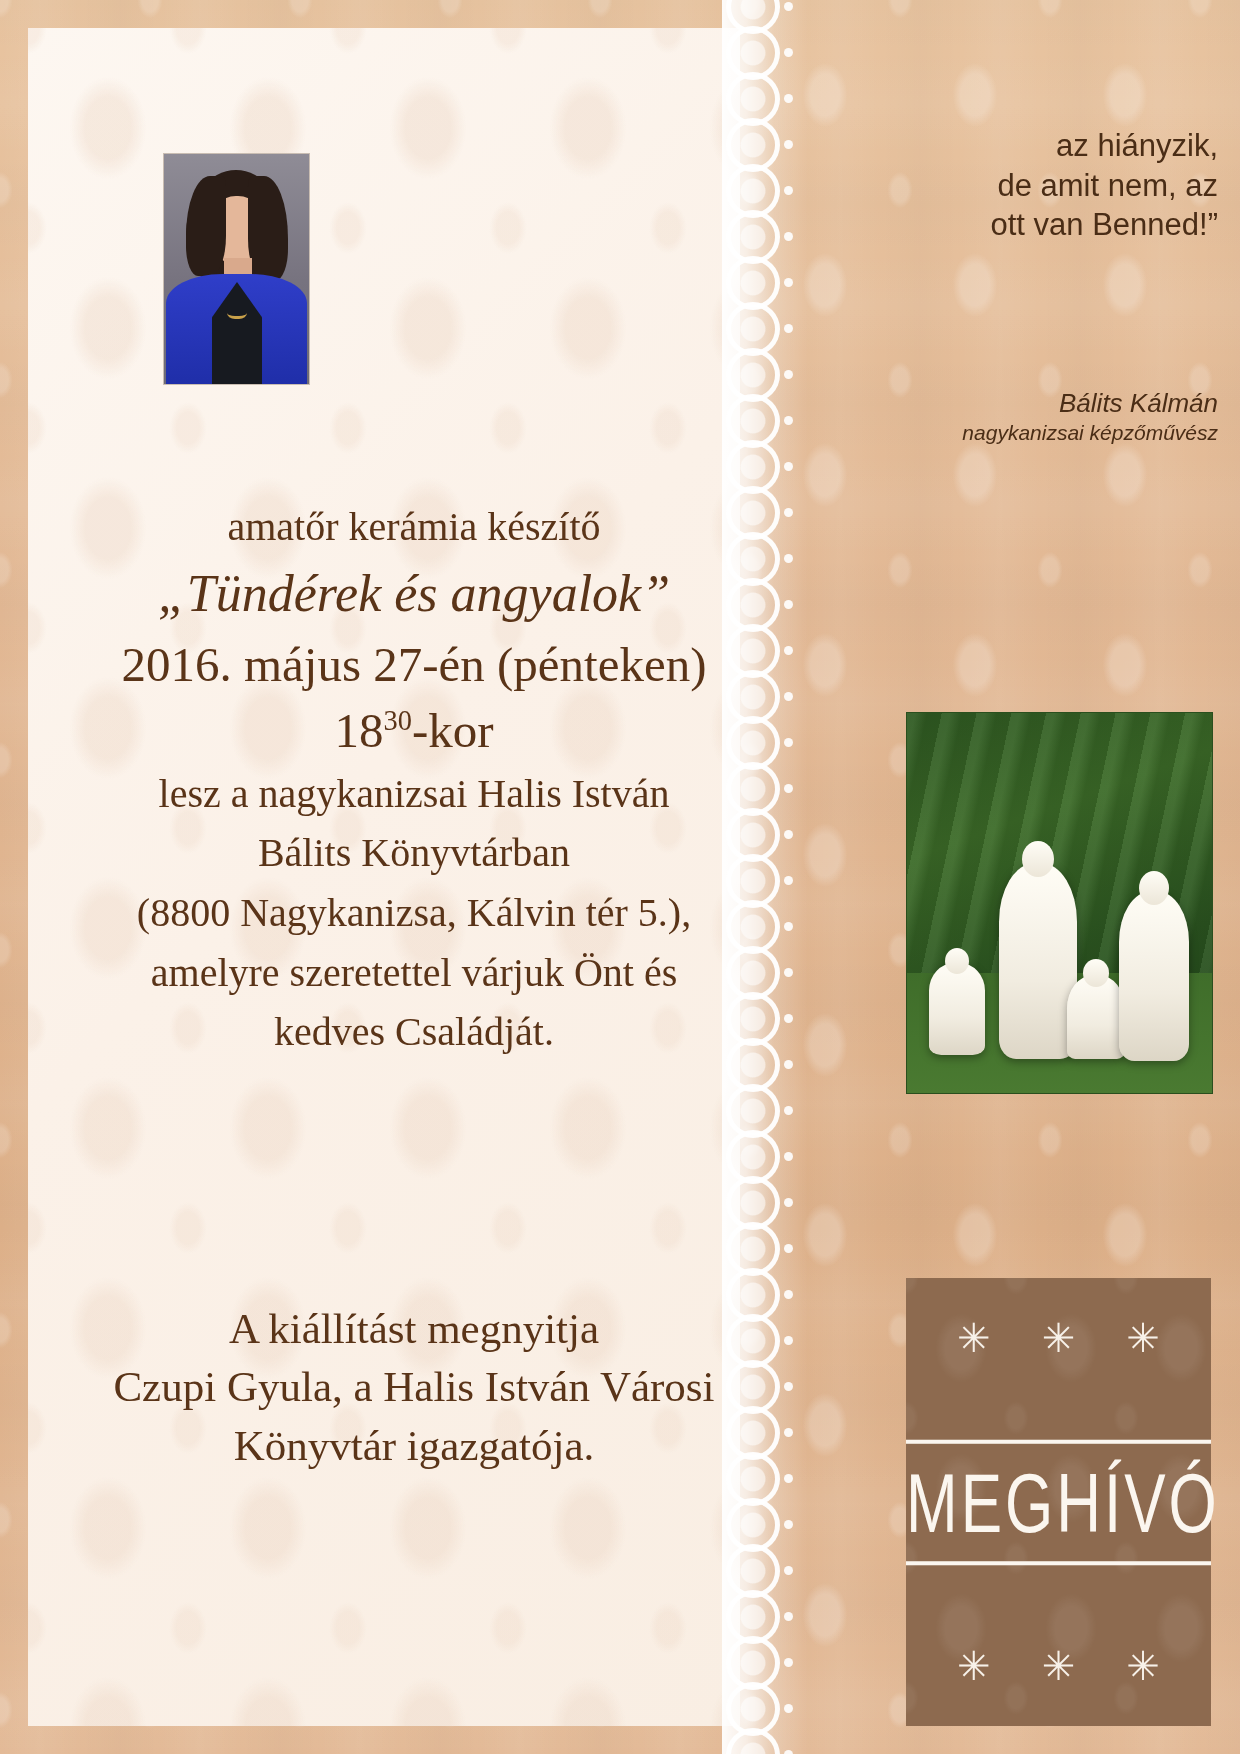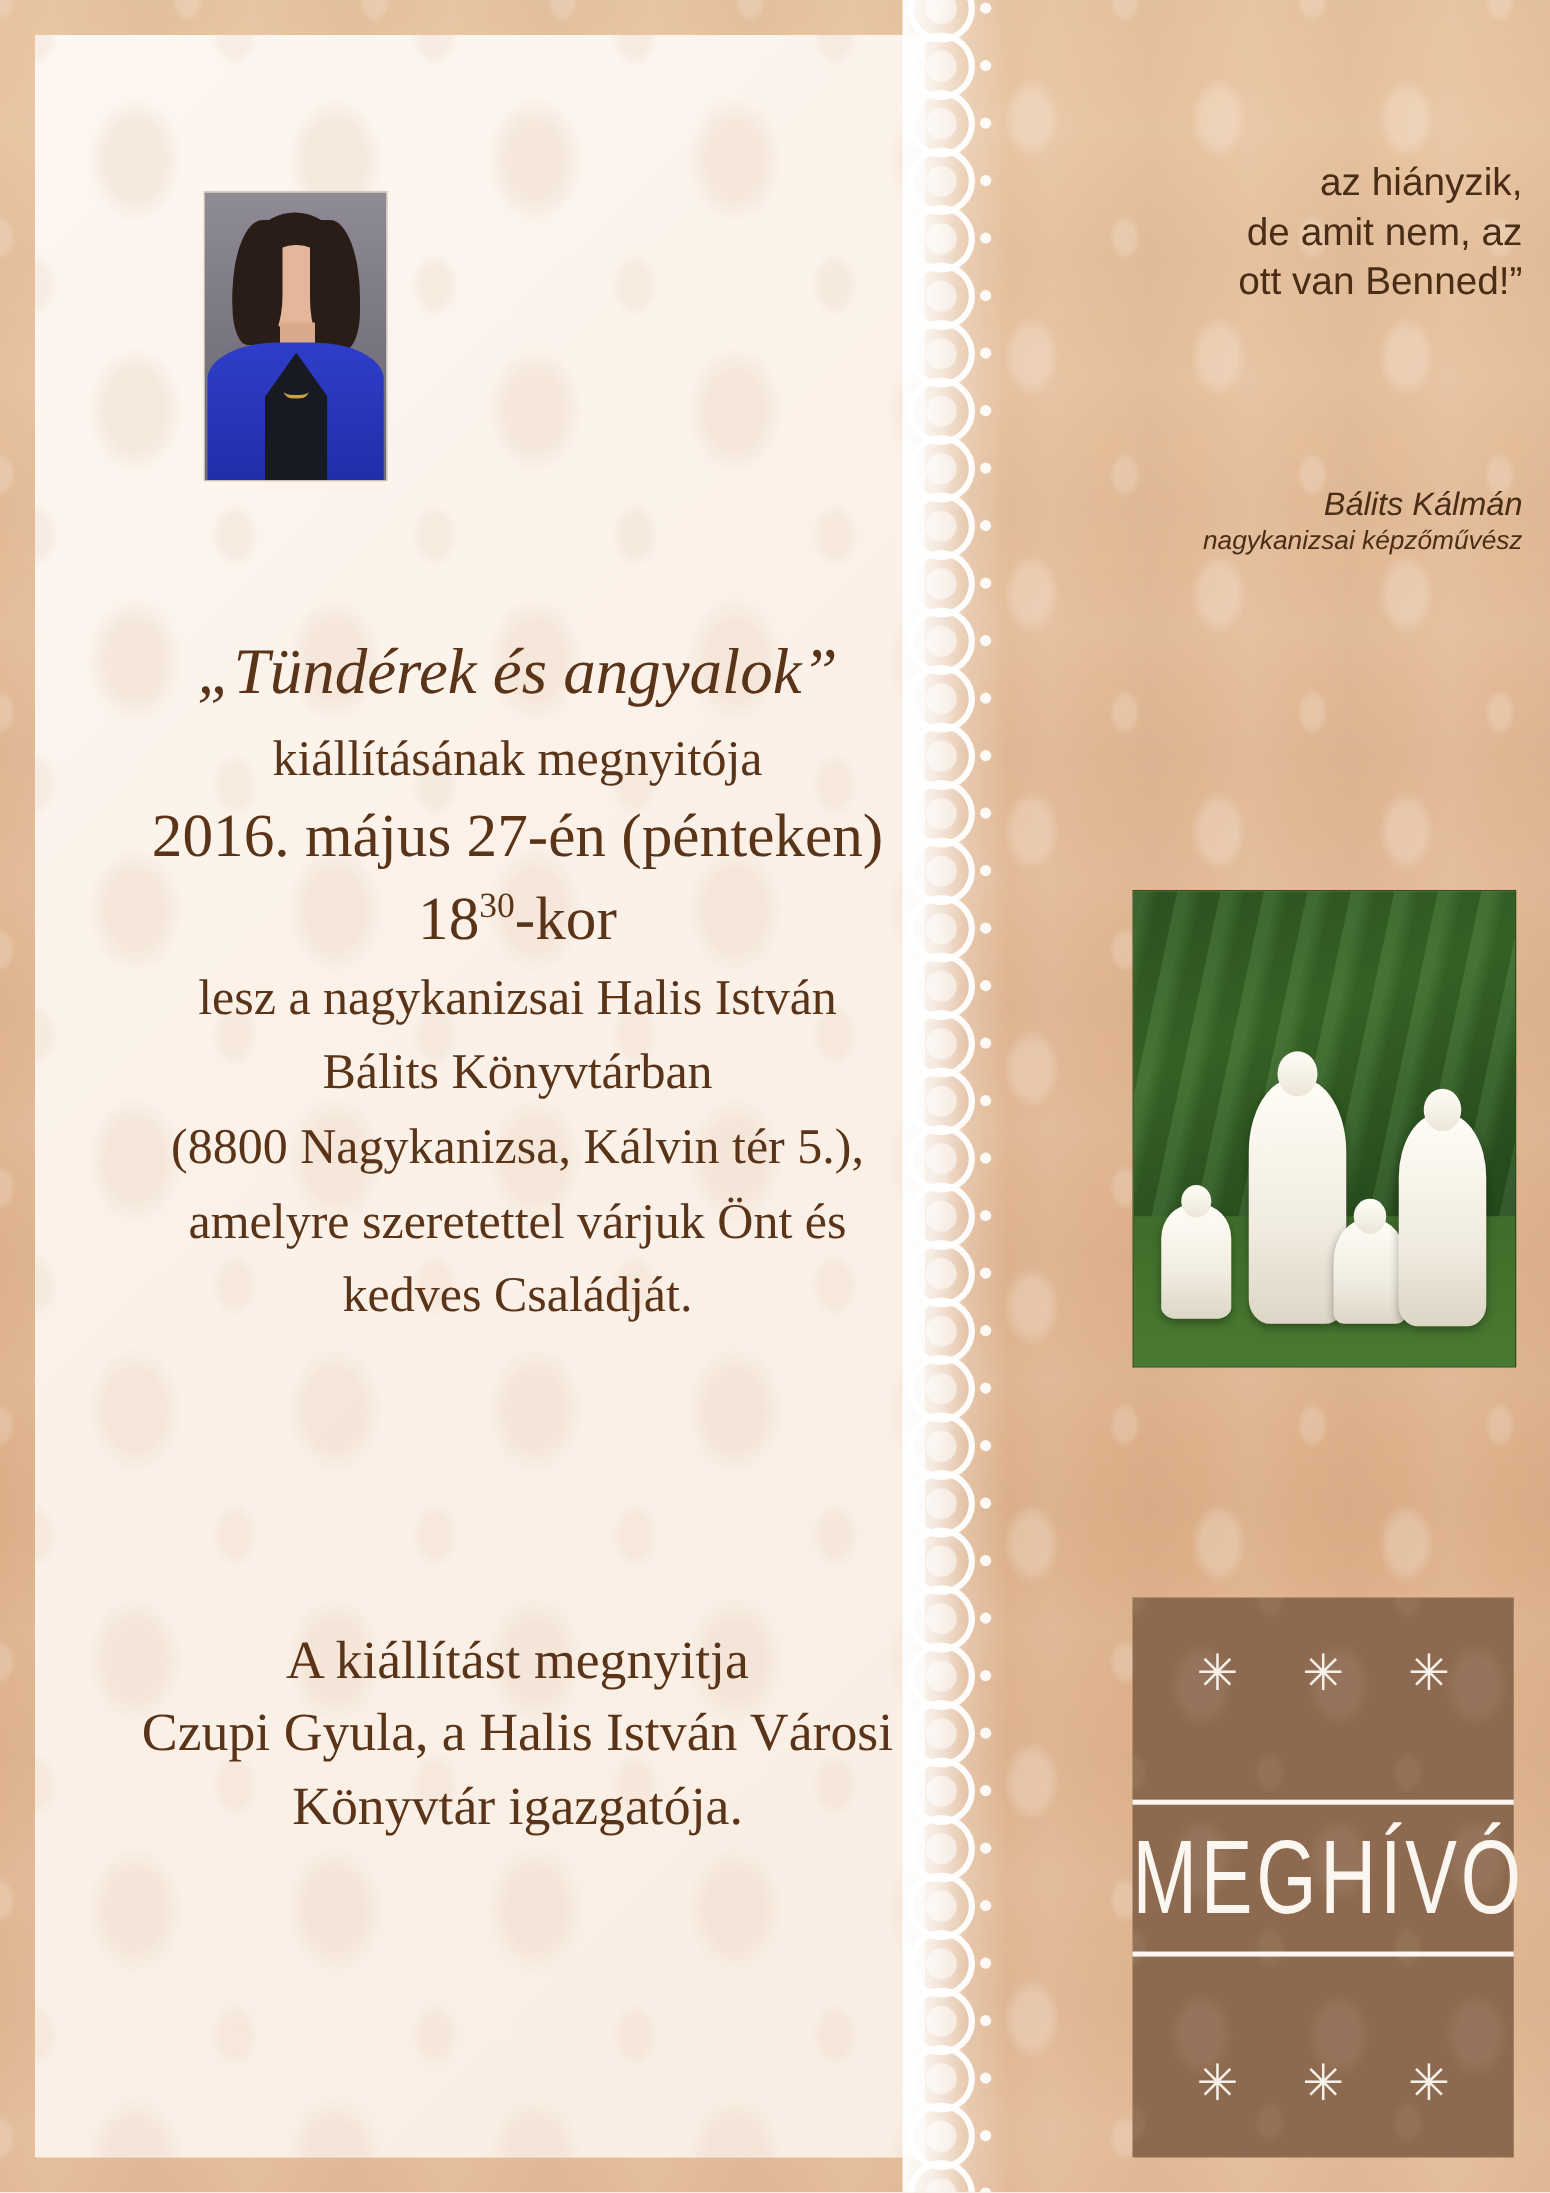--- a/index.html
+++ b/index.html
@@ -326,22 +326,22 @@
       <div class="hair-front-l"></div>
       <div class="hair-front-r"></div>
       <div class="neck"></div>
       <div class="jacket"></div>
       <div class="blouse"></div>
       <div class="necklace"></div>
     </div>
 
 
     <div class="body-text">
+      <p>amatőr kerámia készítő</p>
       <p class="title-quote">„Tündérek és angyalok”</p>
-      <p>kiállításának megnyitója</p>
       <p class="big">2016. május 27-én (pénteken)</p>
       <p class="big"><span>18</span><sup>30</sup><span>-kor</span></p>
       <p>lesz a nagykanizsai Halis István</p>
       <p>Bálits Könyvtárban</p>
       <p>(8800 Nagykanizsa, Kálvin tér 5.),</p>
       <p>amelyre szeretettel várjuk Önt és</p>
       <p>kedves Családját.</p>
     </div>
 
     <div class="closing">

